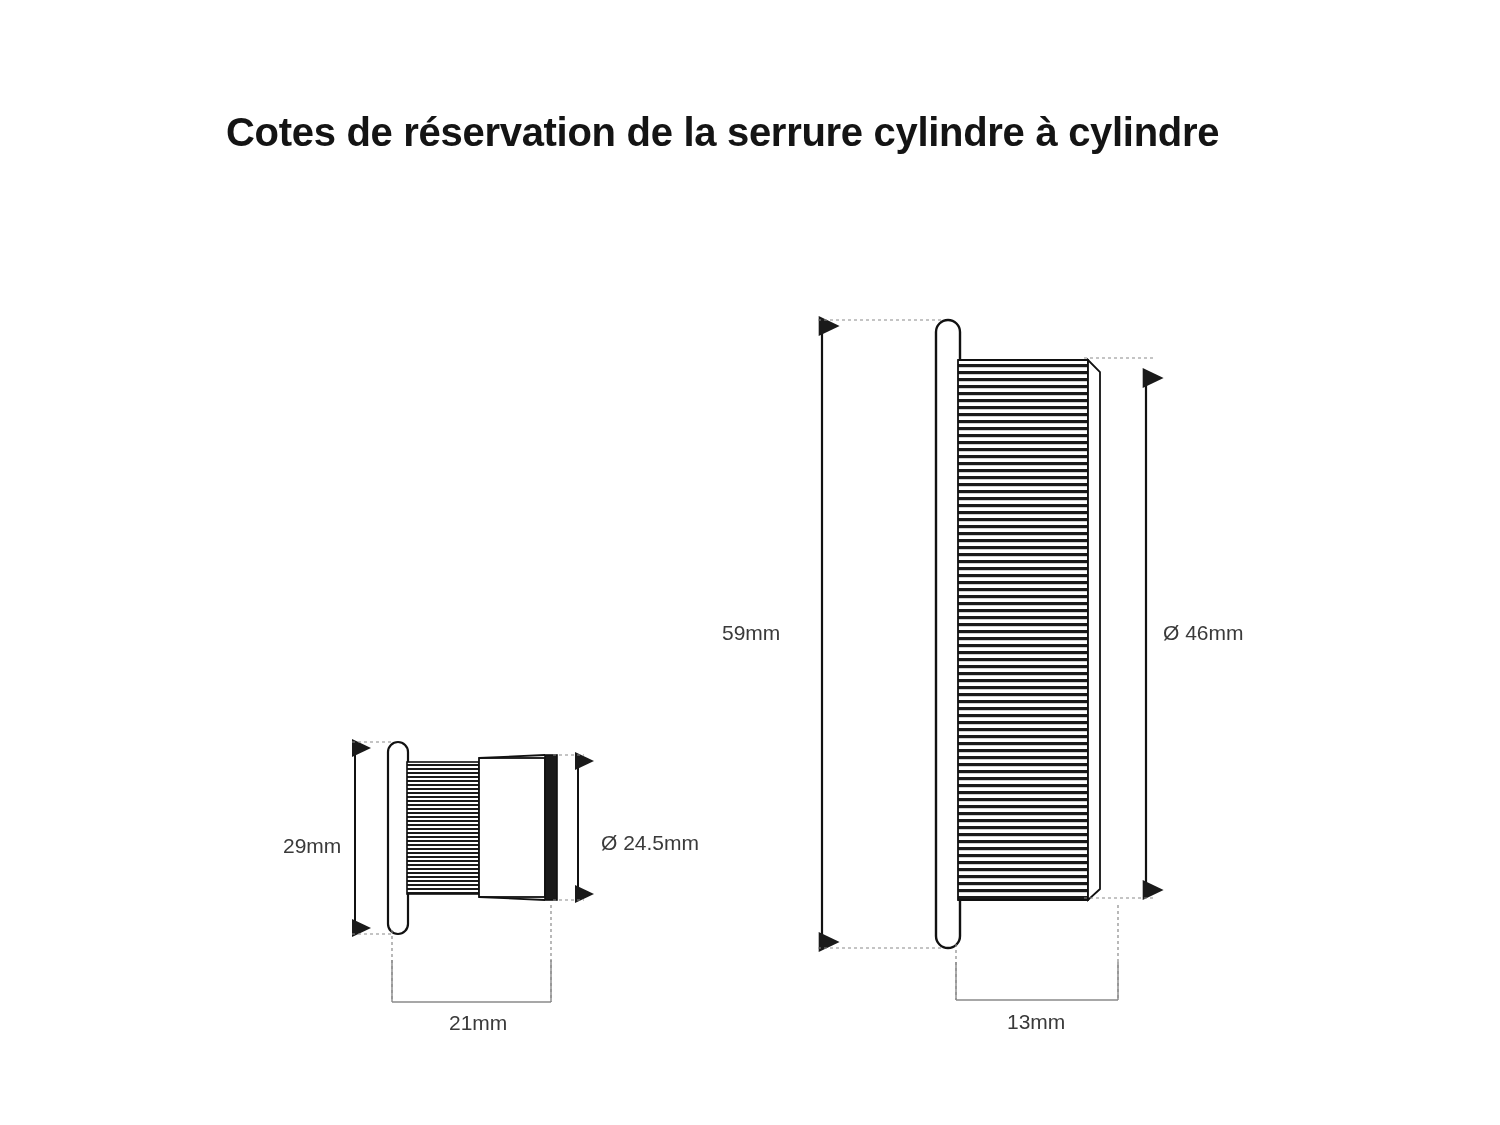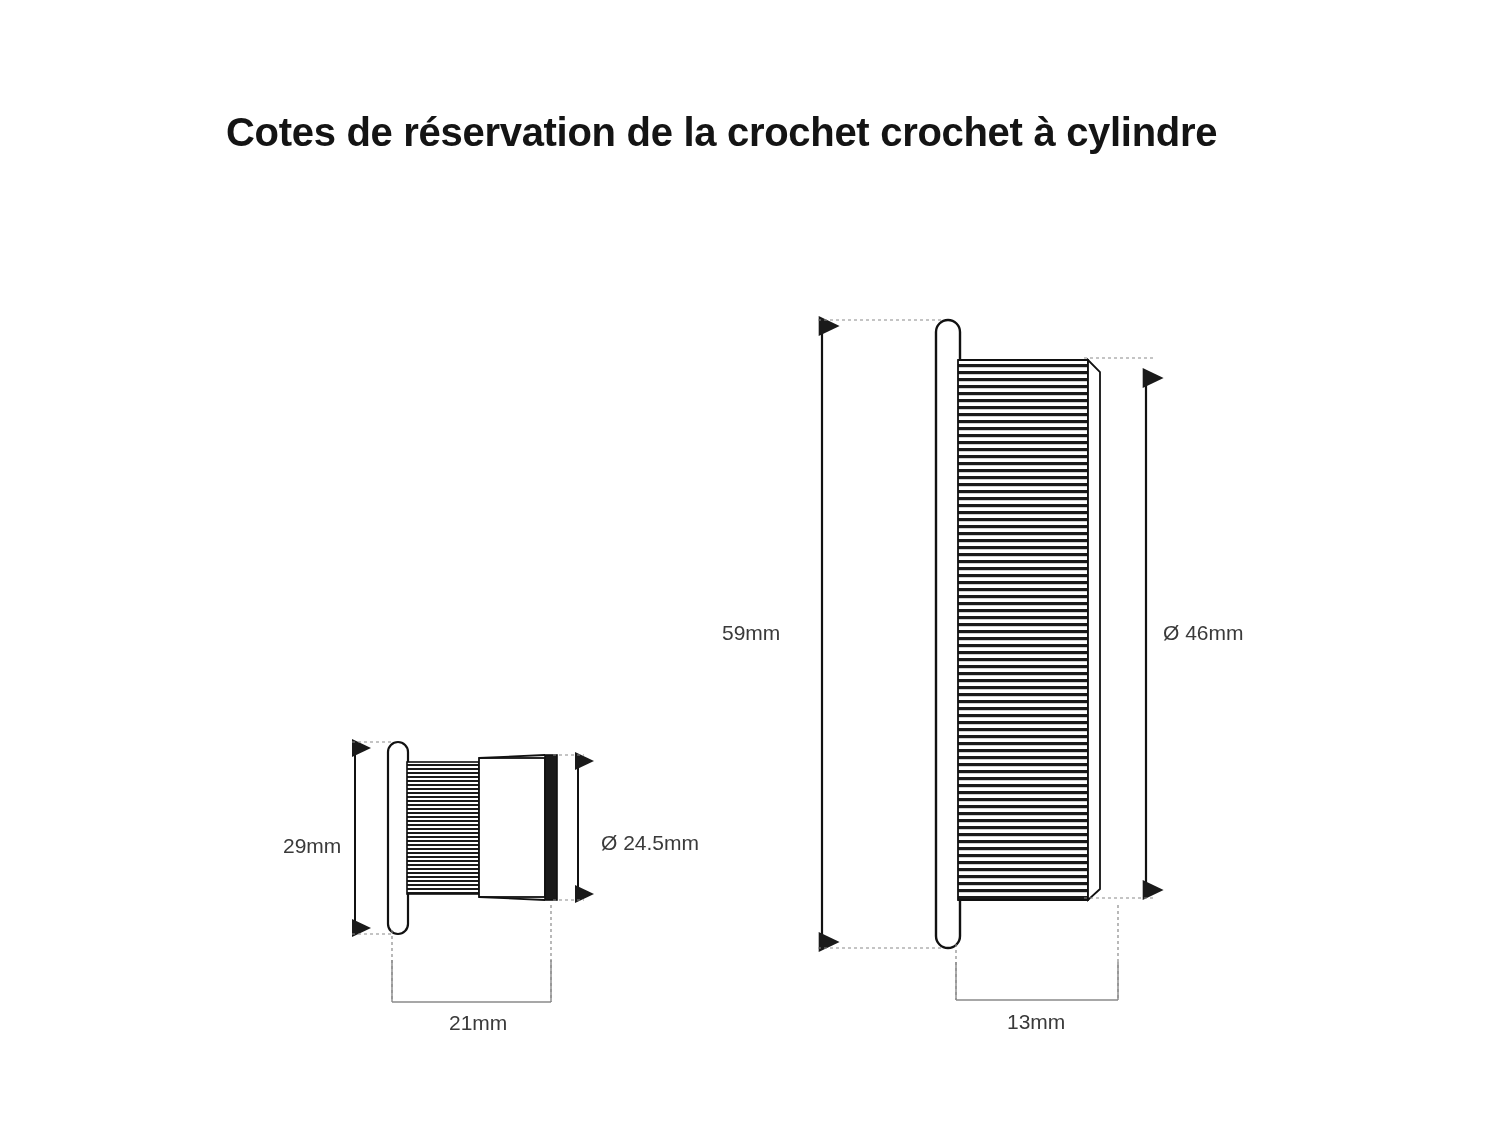--- a/index.html
+++ b/index.html
@@ -40,21 +40,21 @@
   }
   .dim-label {
     font-family: "Liberation Sans", sans-serif;
     font-size: 21px;
     fill: #3a3a3a;
   }
 </style>
 </head>
 <body>
 
-<h1 id="page-title">Cotes de réservation de la crochet crochet à cylindre</h1>
+<h1 id="page-title">Cotes de réservation de la serrure cylindre à cylindre</h1>
 
 <div id="diagram-area">
 
   <svg class="figure" width="1500" height="1125" viewBox="0 0 1500 1125">
     <defs>
       <pattern id="knurl-small" width="4" height="4" patternUnits="userSpaceOnUse">
         <rect width="4" height="4" fill="#ffffff"></rect>
         <rect width="4" height="2" fill="#1a1a1a"></rect>
       </pattern>
       <pattern id="knurl-large" width="7" height="7" patternUnits="userSpaceOnUse">

